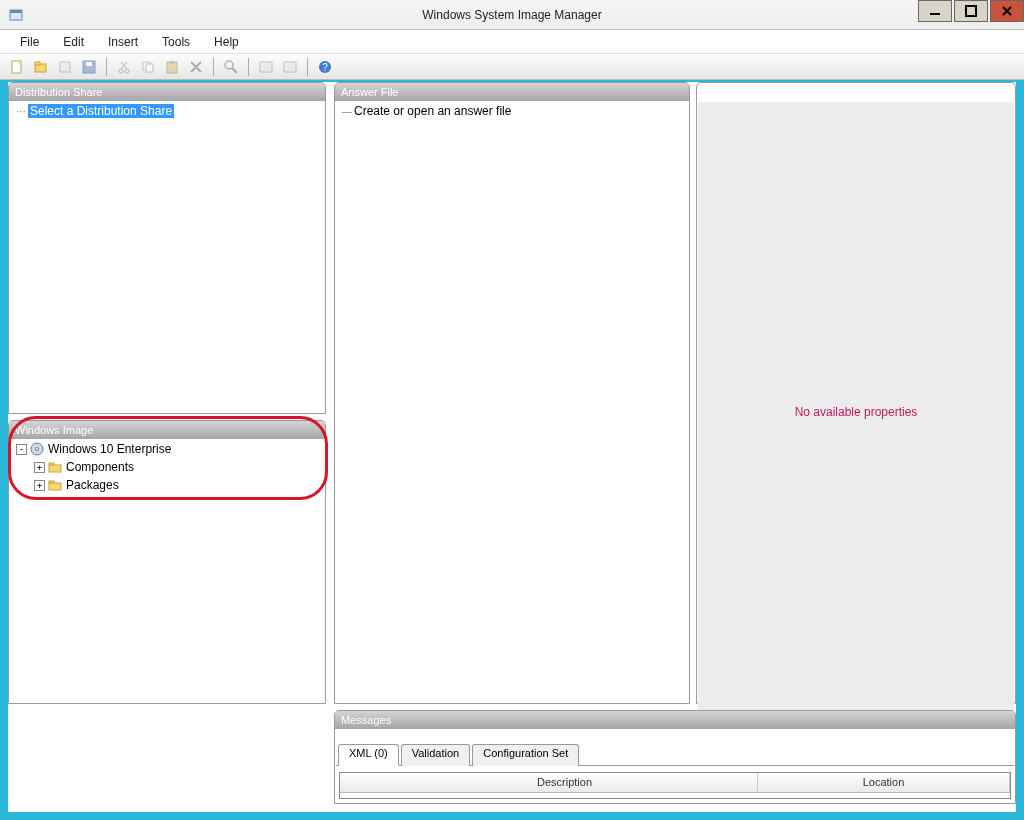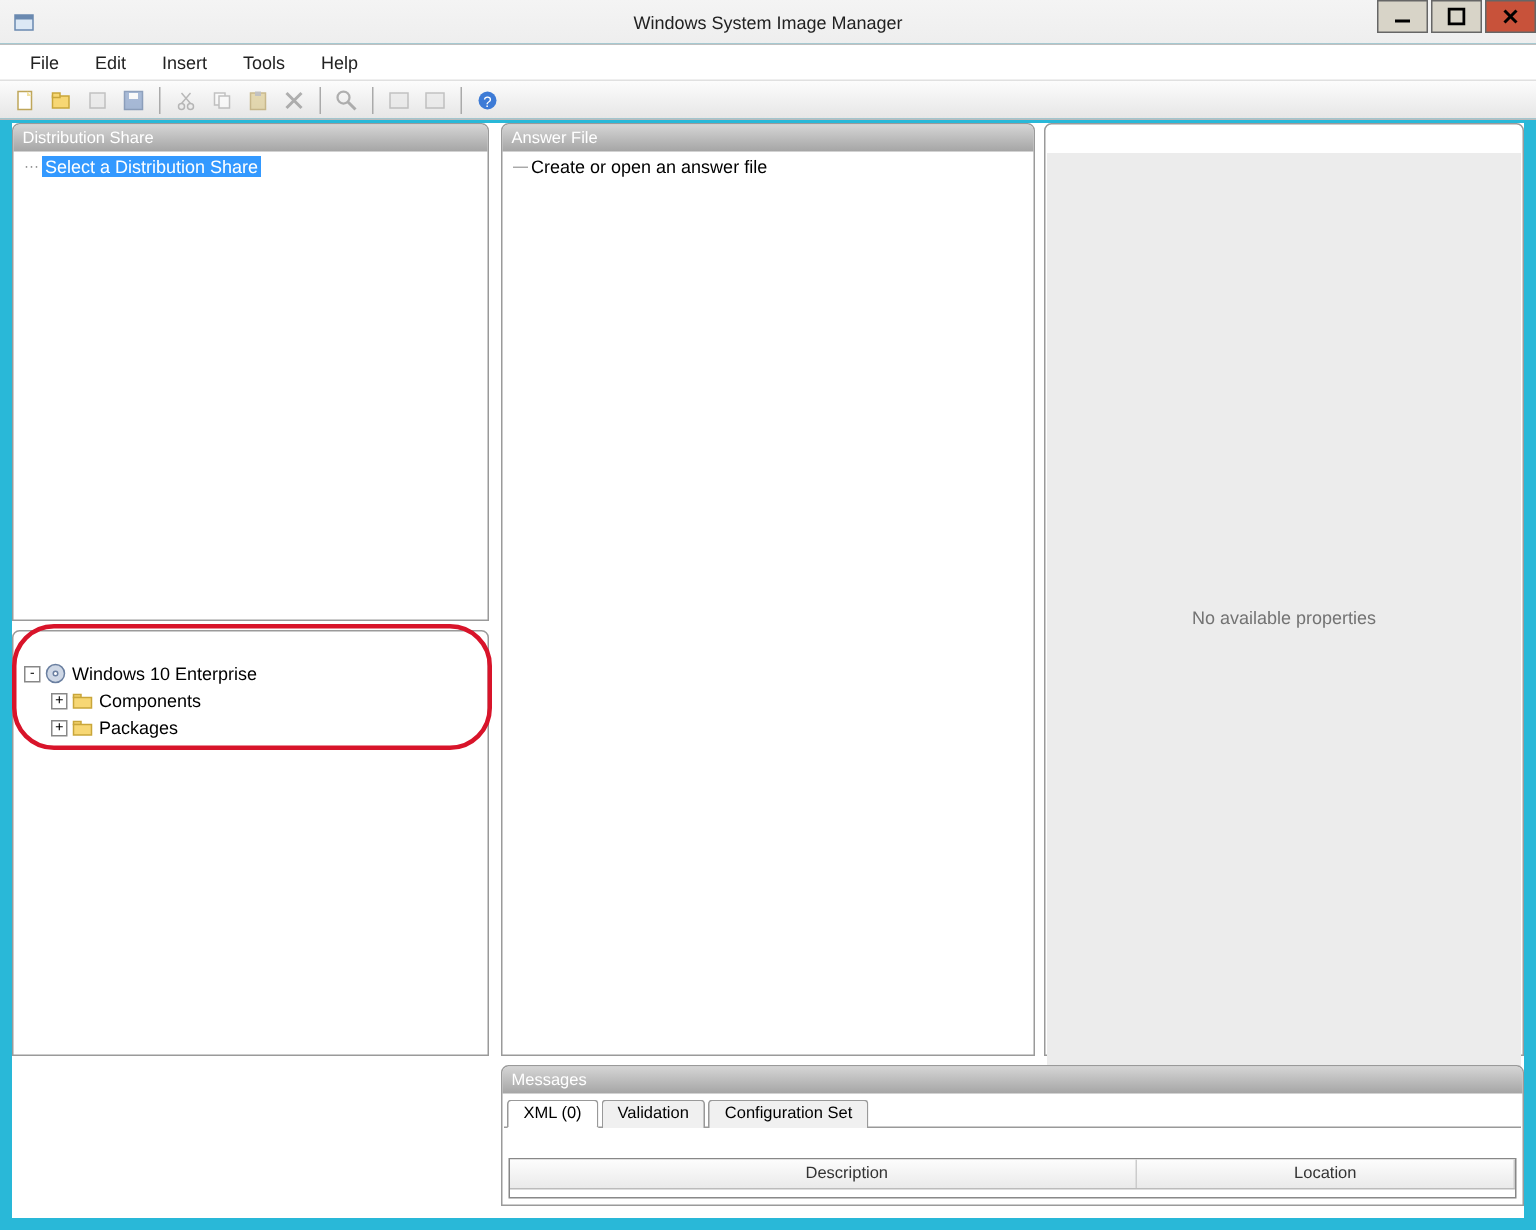--- a/index.html
+++ b/index.html
@@ -161,43 +161,43 @@
   .tree-line .node-icon { width: 14px; height: 14px; margin-right: 4px; display: inline-flex; align-items: center; justify-content: center; }
   .highlight { background: #3399ff; color: #fff; padding: 0 2px; }
 
   .folder-icon svg rect.body { fill: #f7d774; stroke: #c9a63a; }
   .folder-icon svg rect.tab  { fill: #f7d774; stroke: #c9a63a; }
 
   .props-body {
     display: flex;
     align-items: center;
     justify-content: center;
-    color: #737373;
+    color: #be185d;
     font-size: 12px;
     height: 100%;
     background: #ececec;
   }
 
   .highlight-oval {
     position: absolute;
     left: 0px; top: 334px;
     width: 320px; height: 84px;
     border: 3px solid #d8142a;
     border-radius: 28px;
     pointer-events: none;
     z-index: 50;
   }
 
   
   .tabs-row {
     display: flex;
     border-bottom: 1px solid #999;
     background: #fff;
-    height: 22px;
-    padding-top: 2px;
+    height: 36px;
+    padding-top: 13px;
   }
   .tab {
     padding: 2px 10px;
     font-size: 11px;
     border: 1px solid #999;
     border-bottom: none;
     margin-left: 2px;
     background: #f0f0f0;
     border-top-left-radius: 3px;
     border-top-right-radius: 3px;
@@ -357,20 +357,21 @@
       <div class="pane-header">Distribution Share</div>
       <div class="pane-body">
         <div class="tree-line">
           <span class="dash">···</span>
           <span class="highlight">Select a Distribution Share</span>
         </div>
       </div>
     </div>
 
     <div class="pane pane-winimg">
+      <div class="pane-header">Windows Image</div>
       <div class="pane-body">
         <div class="tree-line">
           <span class="expander">-</span>
           <span class="node-icon">
               <svg viewBox="0 0 14 14">
                 <circle cx="7" cy="7" r="6" fill="#cfd8e6" stroke="#6a7fa0"></circle>
                 <circle cx="7" cy="7" r="1.5" fill="#fff" stroke="#6a7fa0"></circle>
               </svg>
             </span>
           <span>Windows 10 Enterprise</span>

